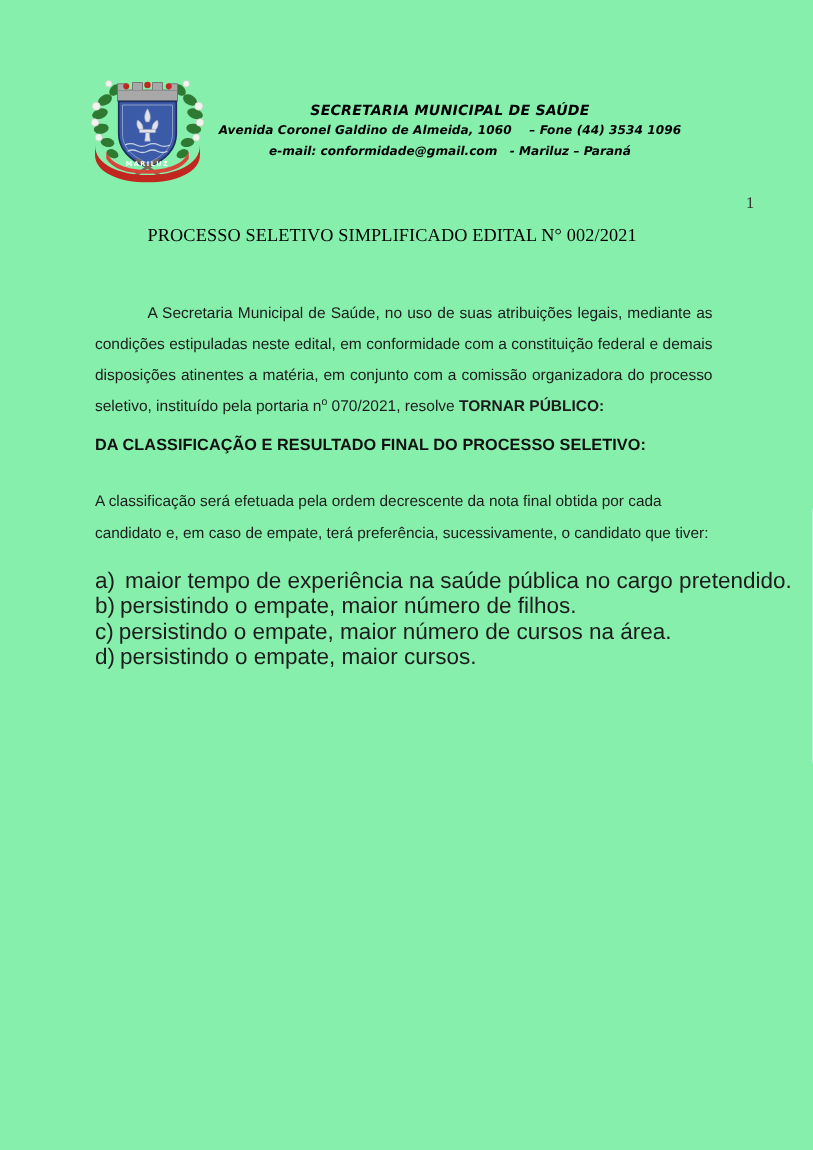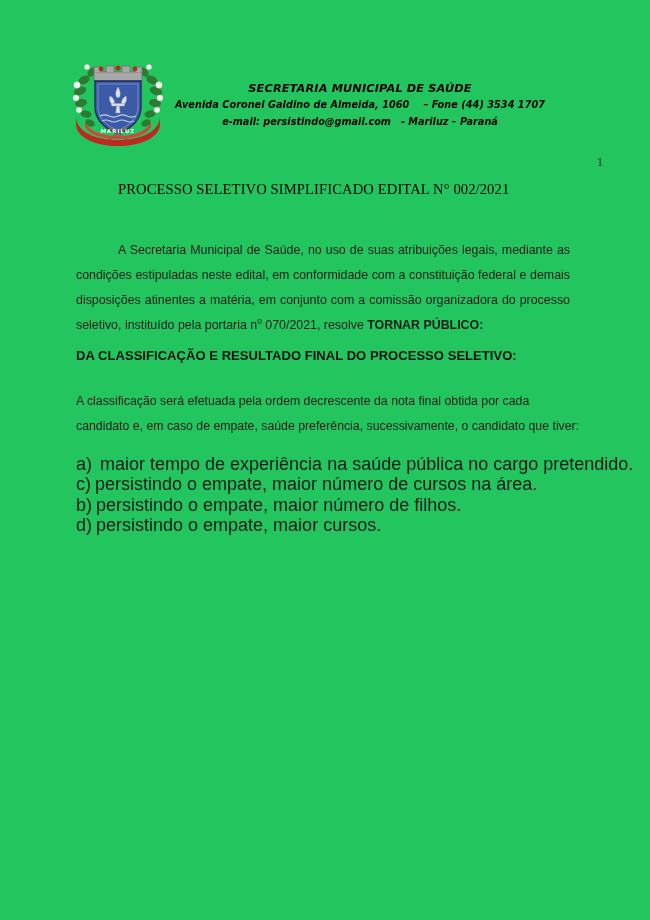--- a/index.html
+++ b/index.html
@@ -12,21 +12,21 @@
     height: 920px;
     position: relative;
     font-family: "Liberation Sans", sans-serif;
     color: #1a1a1a;
     overflow: hidden;
   }
 
   .page {
     position: absolute;
     inset: 0;
-    background: #22c55e;
+    background: #86efac;
   }
 
   
   .header {
     position: absolute;
     left: 0;
     top: 55px;
     width: 650px;
     height: 95px;
   }
@@ -234,48 +234,48 @@
           <path d="M8 58 C8 74 28 82 50 82 C72 82 92 74 92 58 L92 66 C92 80 72 88 50 88 C28 88 8 80 8 66 Z" fill="#c0281f"></path>
           <path d="M17 63 C20 73 34 78 50 78 C66 78 80 73 83 63 L83 69 C78 77 66 81 50 81 C34 81 22 77 17 69 Z" fill="#d8443a"></path>
           <text x="50" y="75" font-family="DejaVu Sans, sans-serif" font-size="5.2" font-weight="bold" fill="#ffffff" text-anchor="middle" letter-spacing="1.2">MARILUZ</text>
         </g>
       </svg>
     </div>
 
     <div class="header-text">
       <div class="header-line1">SECRETARIA MUNICIPAL DE SAÚDE</div>
       <div class="header-line2">
-        <span>Avenida Coronel Galdino de Almeida, 1060</span><span class="gap-wide"></span><span>– Fone (44) 3534 1707</span>
+        <span>Avenida Coronel Galdino de Almeida, 1060</span><span class="gap-wide"></span><span>– Fone (44) 3534 1096</span>
       </div>
       <div class="header-line4">
-        <span>e-mail: persistindo@gmail.com</span><span class="gap-mid"></span><span>- Mariluz – Paraná</span>
+        <span>e-mail: conformidade@gmail.com</span><span class="gap-mid"></span><span>- Mariluz – Paraná</span>
       </div>
     </div>
   </div>
 
   <div class="page-number">1</div>
 
   <div class="doc-title">PROCESSO SELETIVO SIMPLIFICADO EDITAL N° 002/2021</div>
 
   <div class="body-block">
     <p class="intro-para"><span>A Secretaria Municipal de Saúde, no uso de suas atribuições legais, mediante as condições estipuladas neste edital, em conformidade com a constituição federal e demais disposições atinentes a matéria, em conjunto com a comissão organizadora do processo seletivo, instituído pela portaria n</span><sup class="ord">o</sup><span> 070/2021, resolve </span><b>TORNAR PÚBLICO:</b></p>
   </div>
 
   <div class="section-heading">DA CLASSIFICAÇÃO E RESULTADO FINAL DO PROCESSO SELETIVO:</div>
 
-  <p class="class-para">A classificação será efetuada pela ordem decrescente da nota final obtida por cada candidato e, em caso de empate, saúde preferência, sucessivamente, o candidato que tiver:</p>
+  <p class="class-para">A classificação será efetuada pela ordem decrescente da nota final obtida por cada candidato e, em caso de empate, terá preferência, sucessivamente, o candidato que tiver:</p>
 
   <ul class="criteria-list">
     <li>
       <span>a)</span><span class="sp"></span><span class="sp"></span><span>maior tempo de experiência na saúde pública no cargo pretendido.</span>
     </li>
     <li>
+      <span>b)</span><span class="sp"></span><span>persistindo o empate, maior número de filhos.</span>
+    </li>
+    <li>
       <span>c)</span><span class="sp"></span><span>persistindo o empate, maior número de cursos na área.</span>
     </li>
     <li>
-      <span>b)</span><span class="sp"></span><span>persistindo o empate, maior número de filhos.</span>
-    </li>
-    <li>
       <span>d)</span><span class="sp"></span><span>persistindo o empate, maior cursos.</span>
     </li>
   </ul>
 
 </div>
 
 </body></html>

